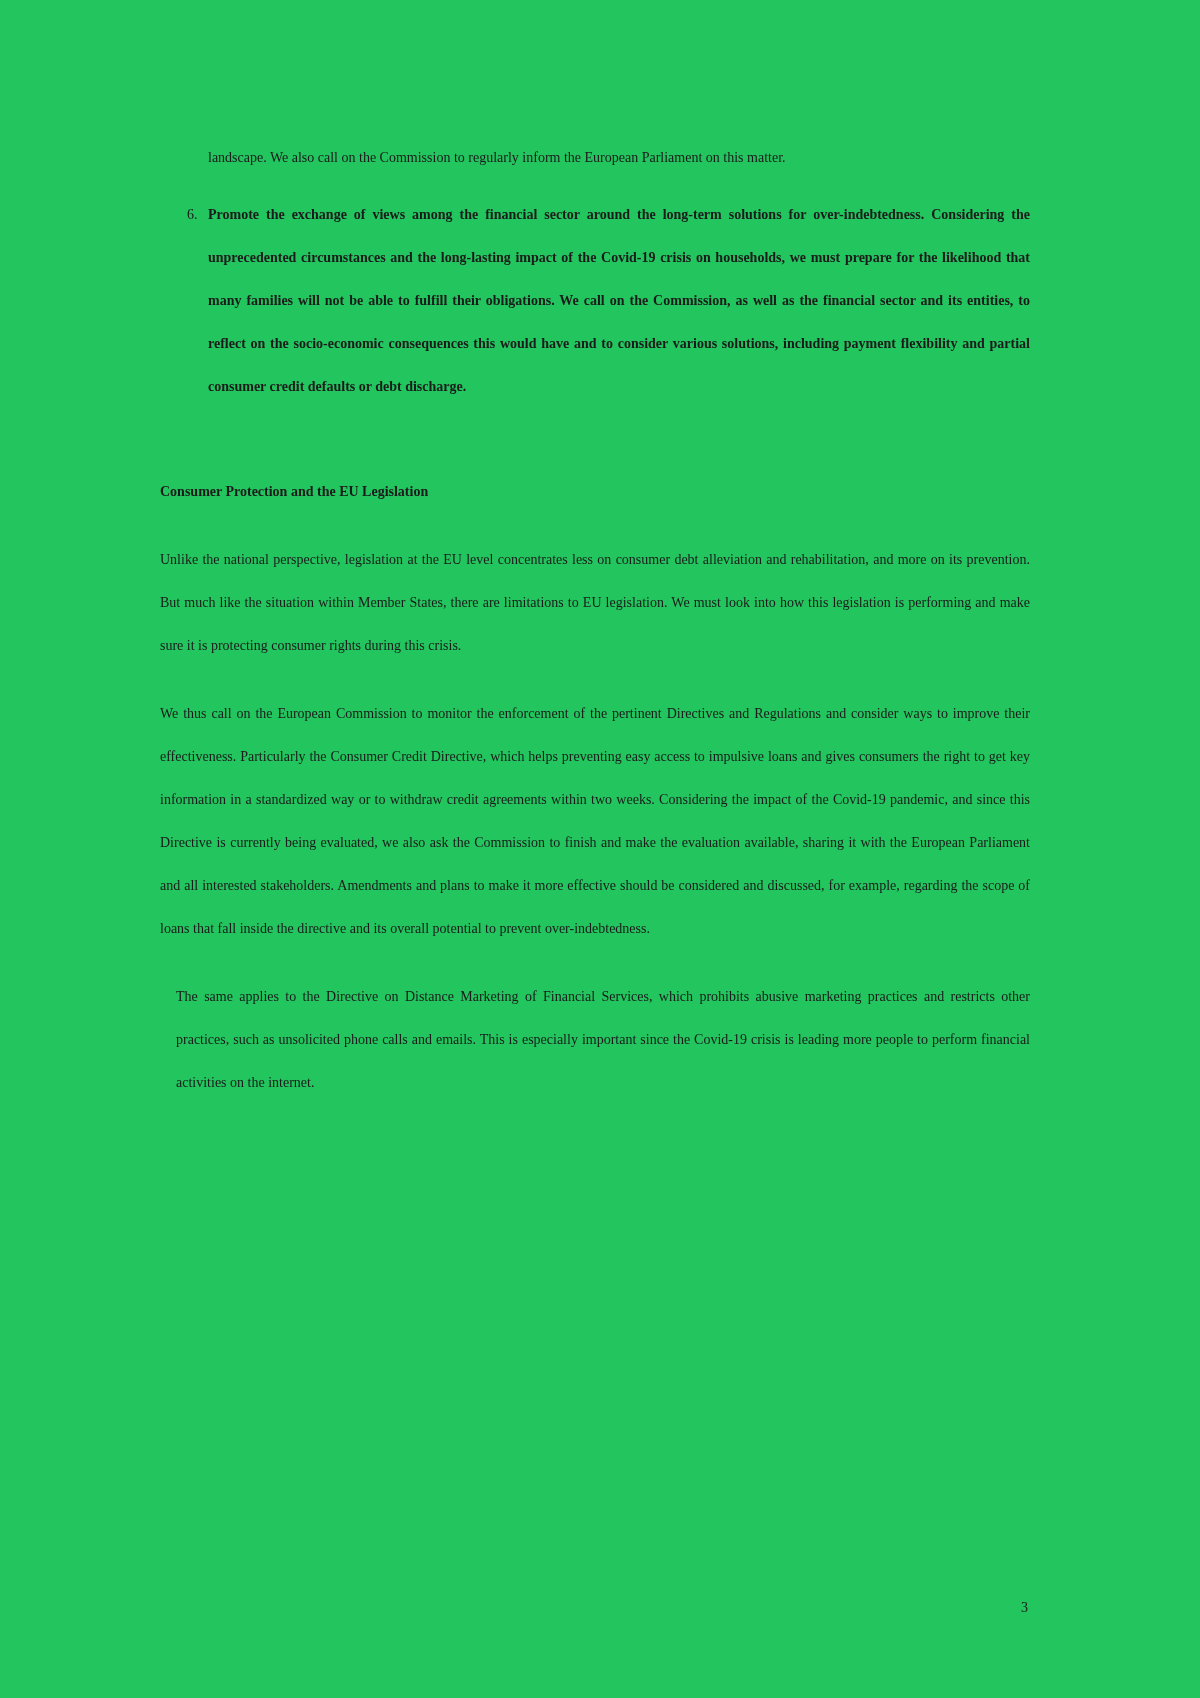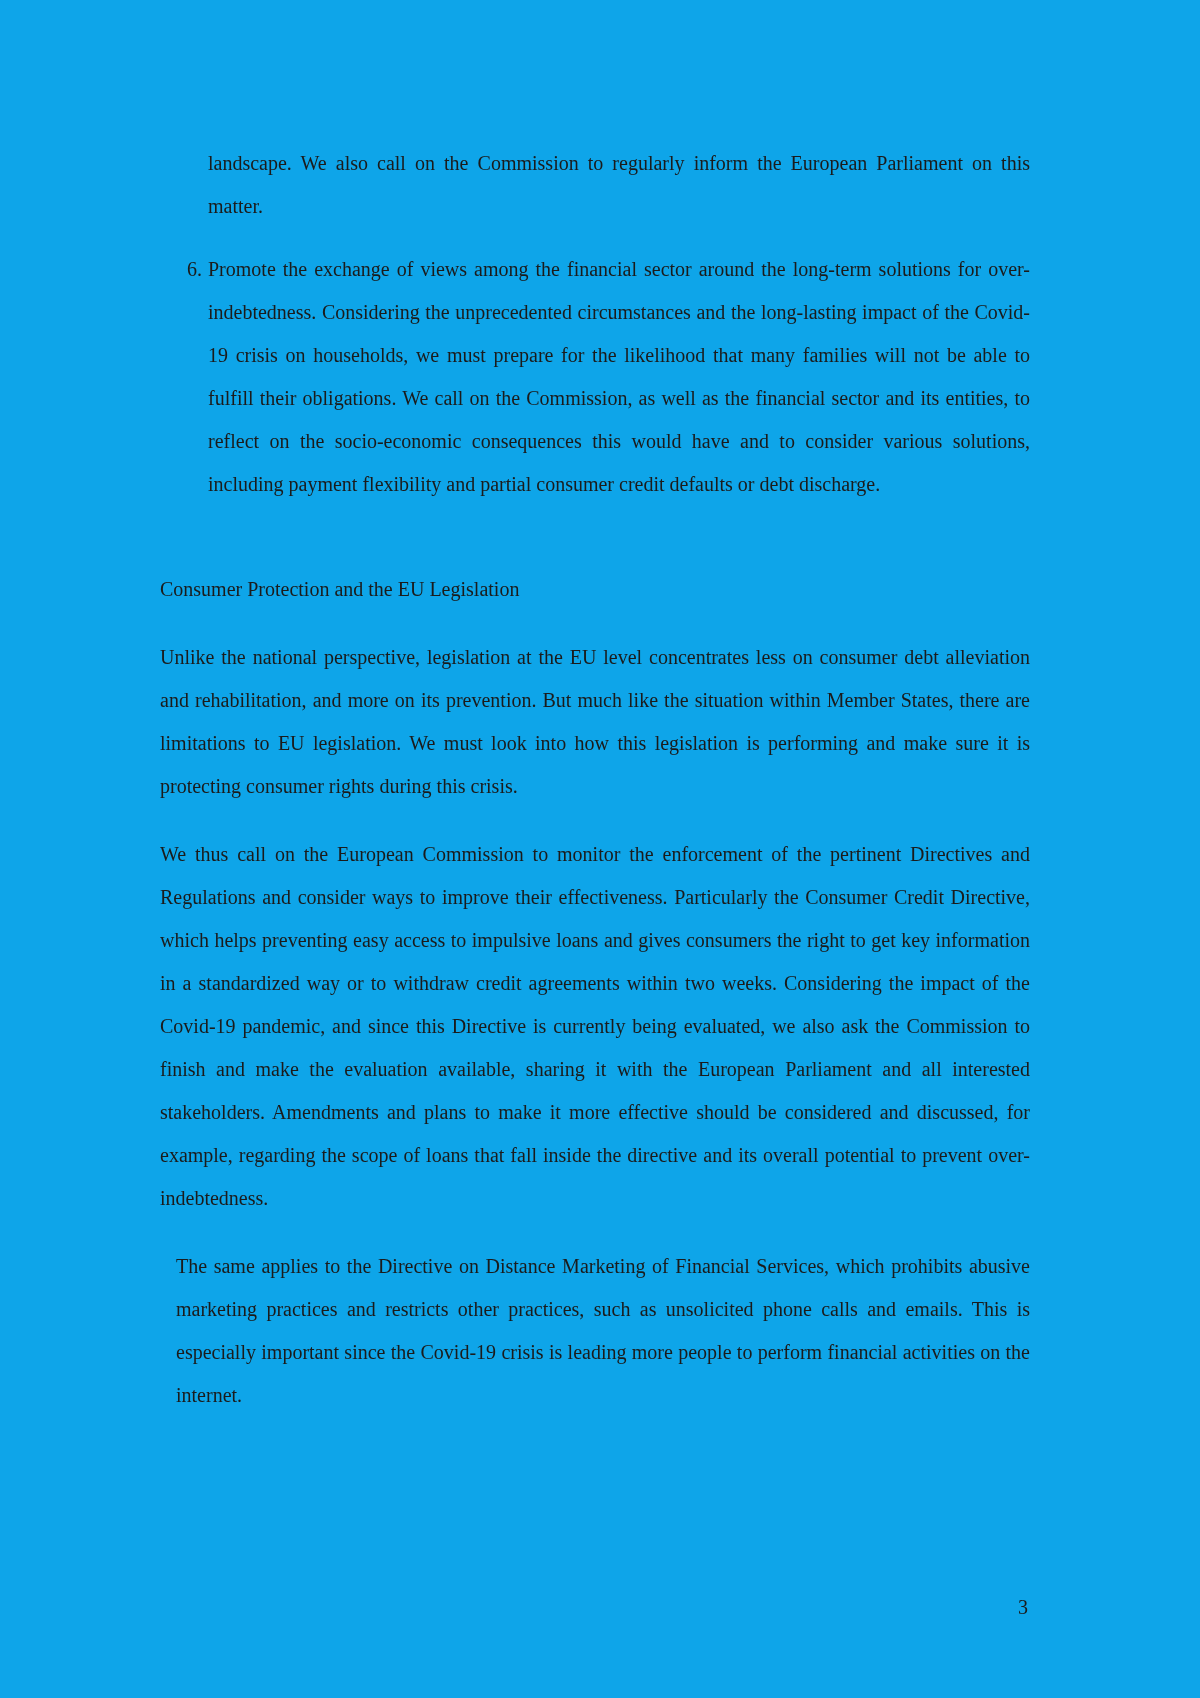--- a/index.html
+++ b/index.html
@@ -5,24 +5,24 @@
   html, body {
     margin: 0;
     padding: 0;
     background: #e9e9e9;
   }
   .page {
     position: relative;
     width: 1200px;
     height: 1698px;
     margin: 0 auto;
-    background: #0ea5e9;
+    background: #22c55e;
     color: #1b1b1b;
     font-family: "Liberation Serif", "DejaVu Serif", serif;
-    font-size: 20px;
+    font-size: 14px;
     line-height: 43px;
     overflow: hidden;
   }
   .content {
     position: absolute;
     left: 160px;
     top: 122px;
     width: 870px;
   }
   .list-continuation {
@@ -34,23 +34,24 @@
     align-items: flex-start;
   }
   .list-item .num {
     flex: 0 0 auto;
     width: 21px;
     margin-left: 27px;
   }
   .list-item .item-text {
     flex: 1 1 auto;
     text-align: justify;
+    font-weight: bold;
   }
   .section-heading {
-    font-weight: normal;
+    font-weight: bold;
     margin-top: 62px;
     margin-bottom: 25px;
   }
   .para {
     text-align: justify;
     margin-top: 0;
     margin-bottom: 25px;
   }
   .para:last-of-type {
     margin-bottom: 0;

